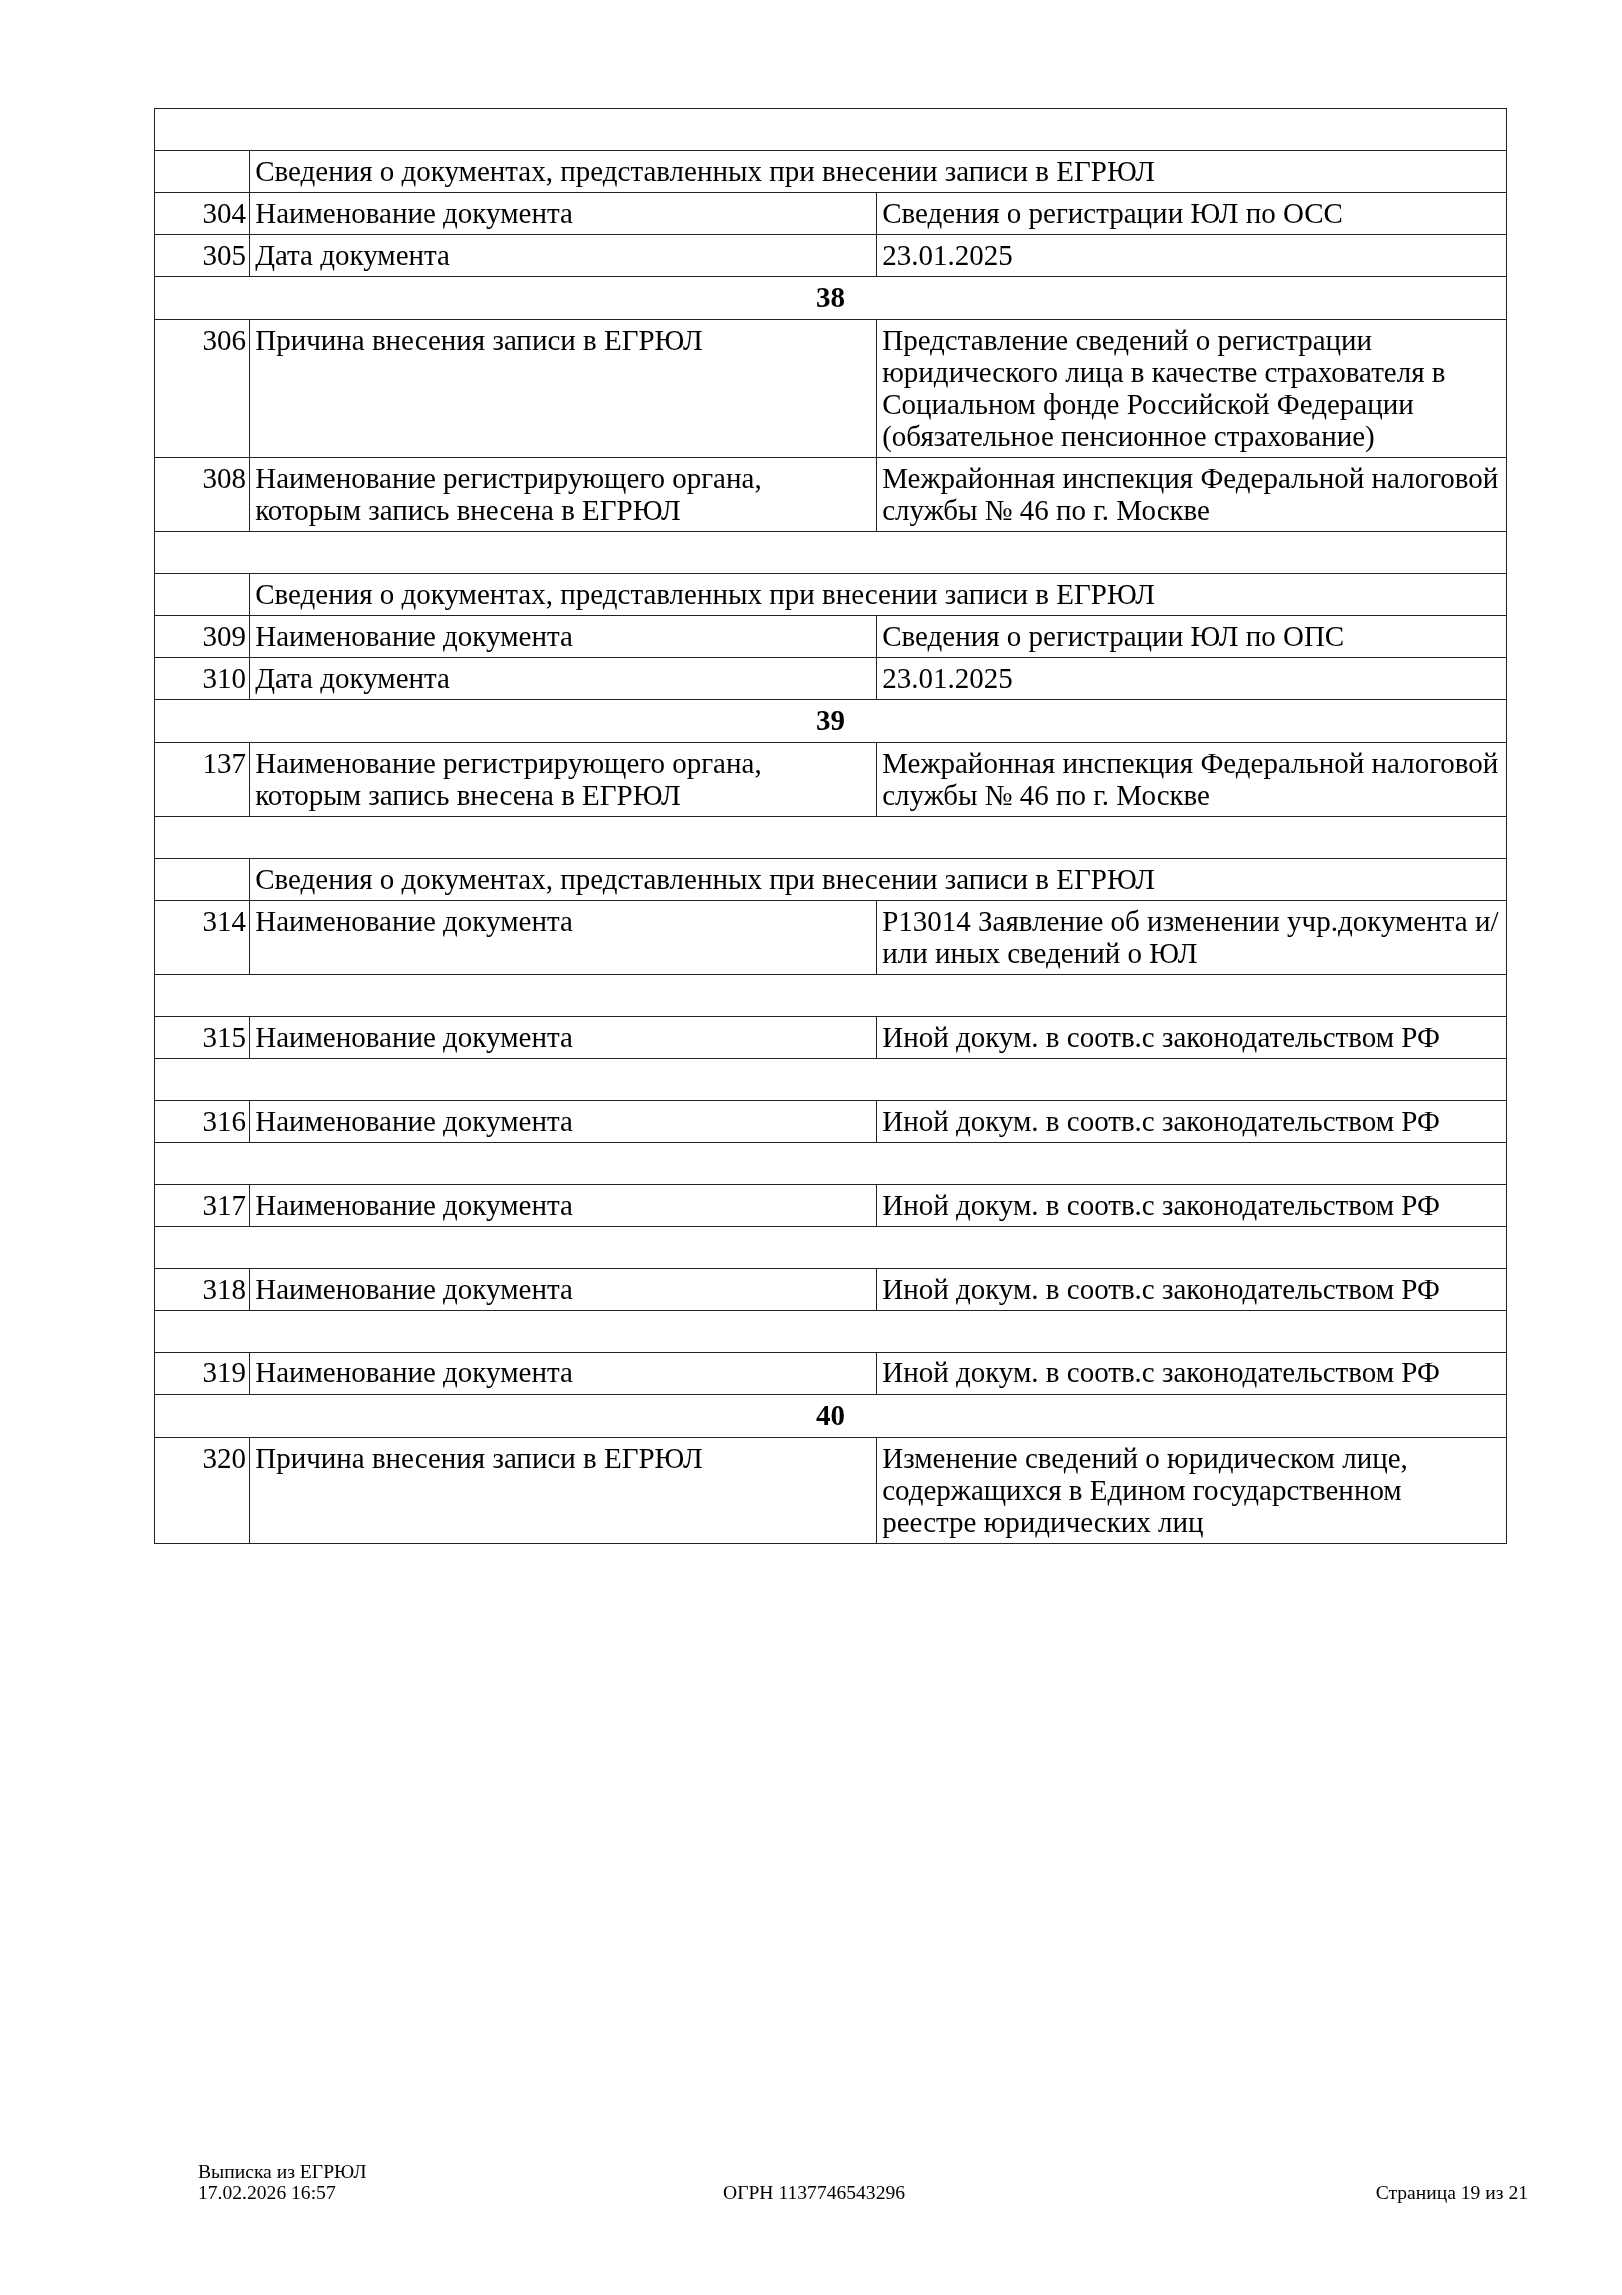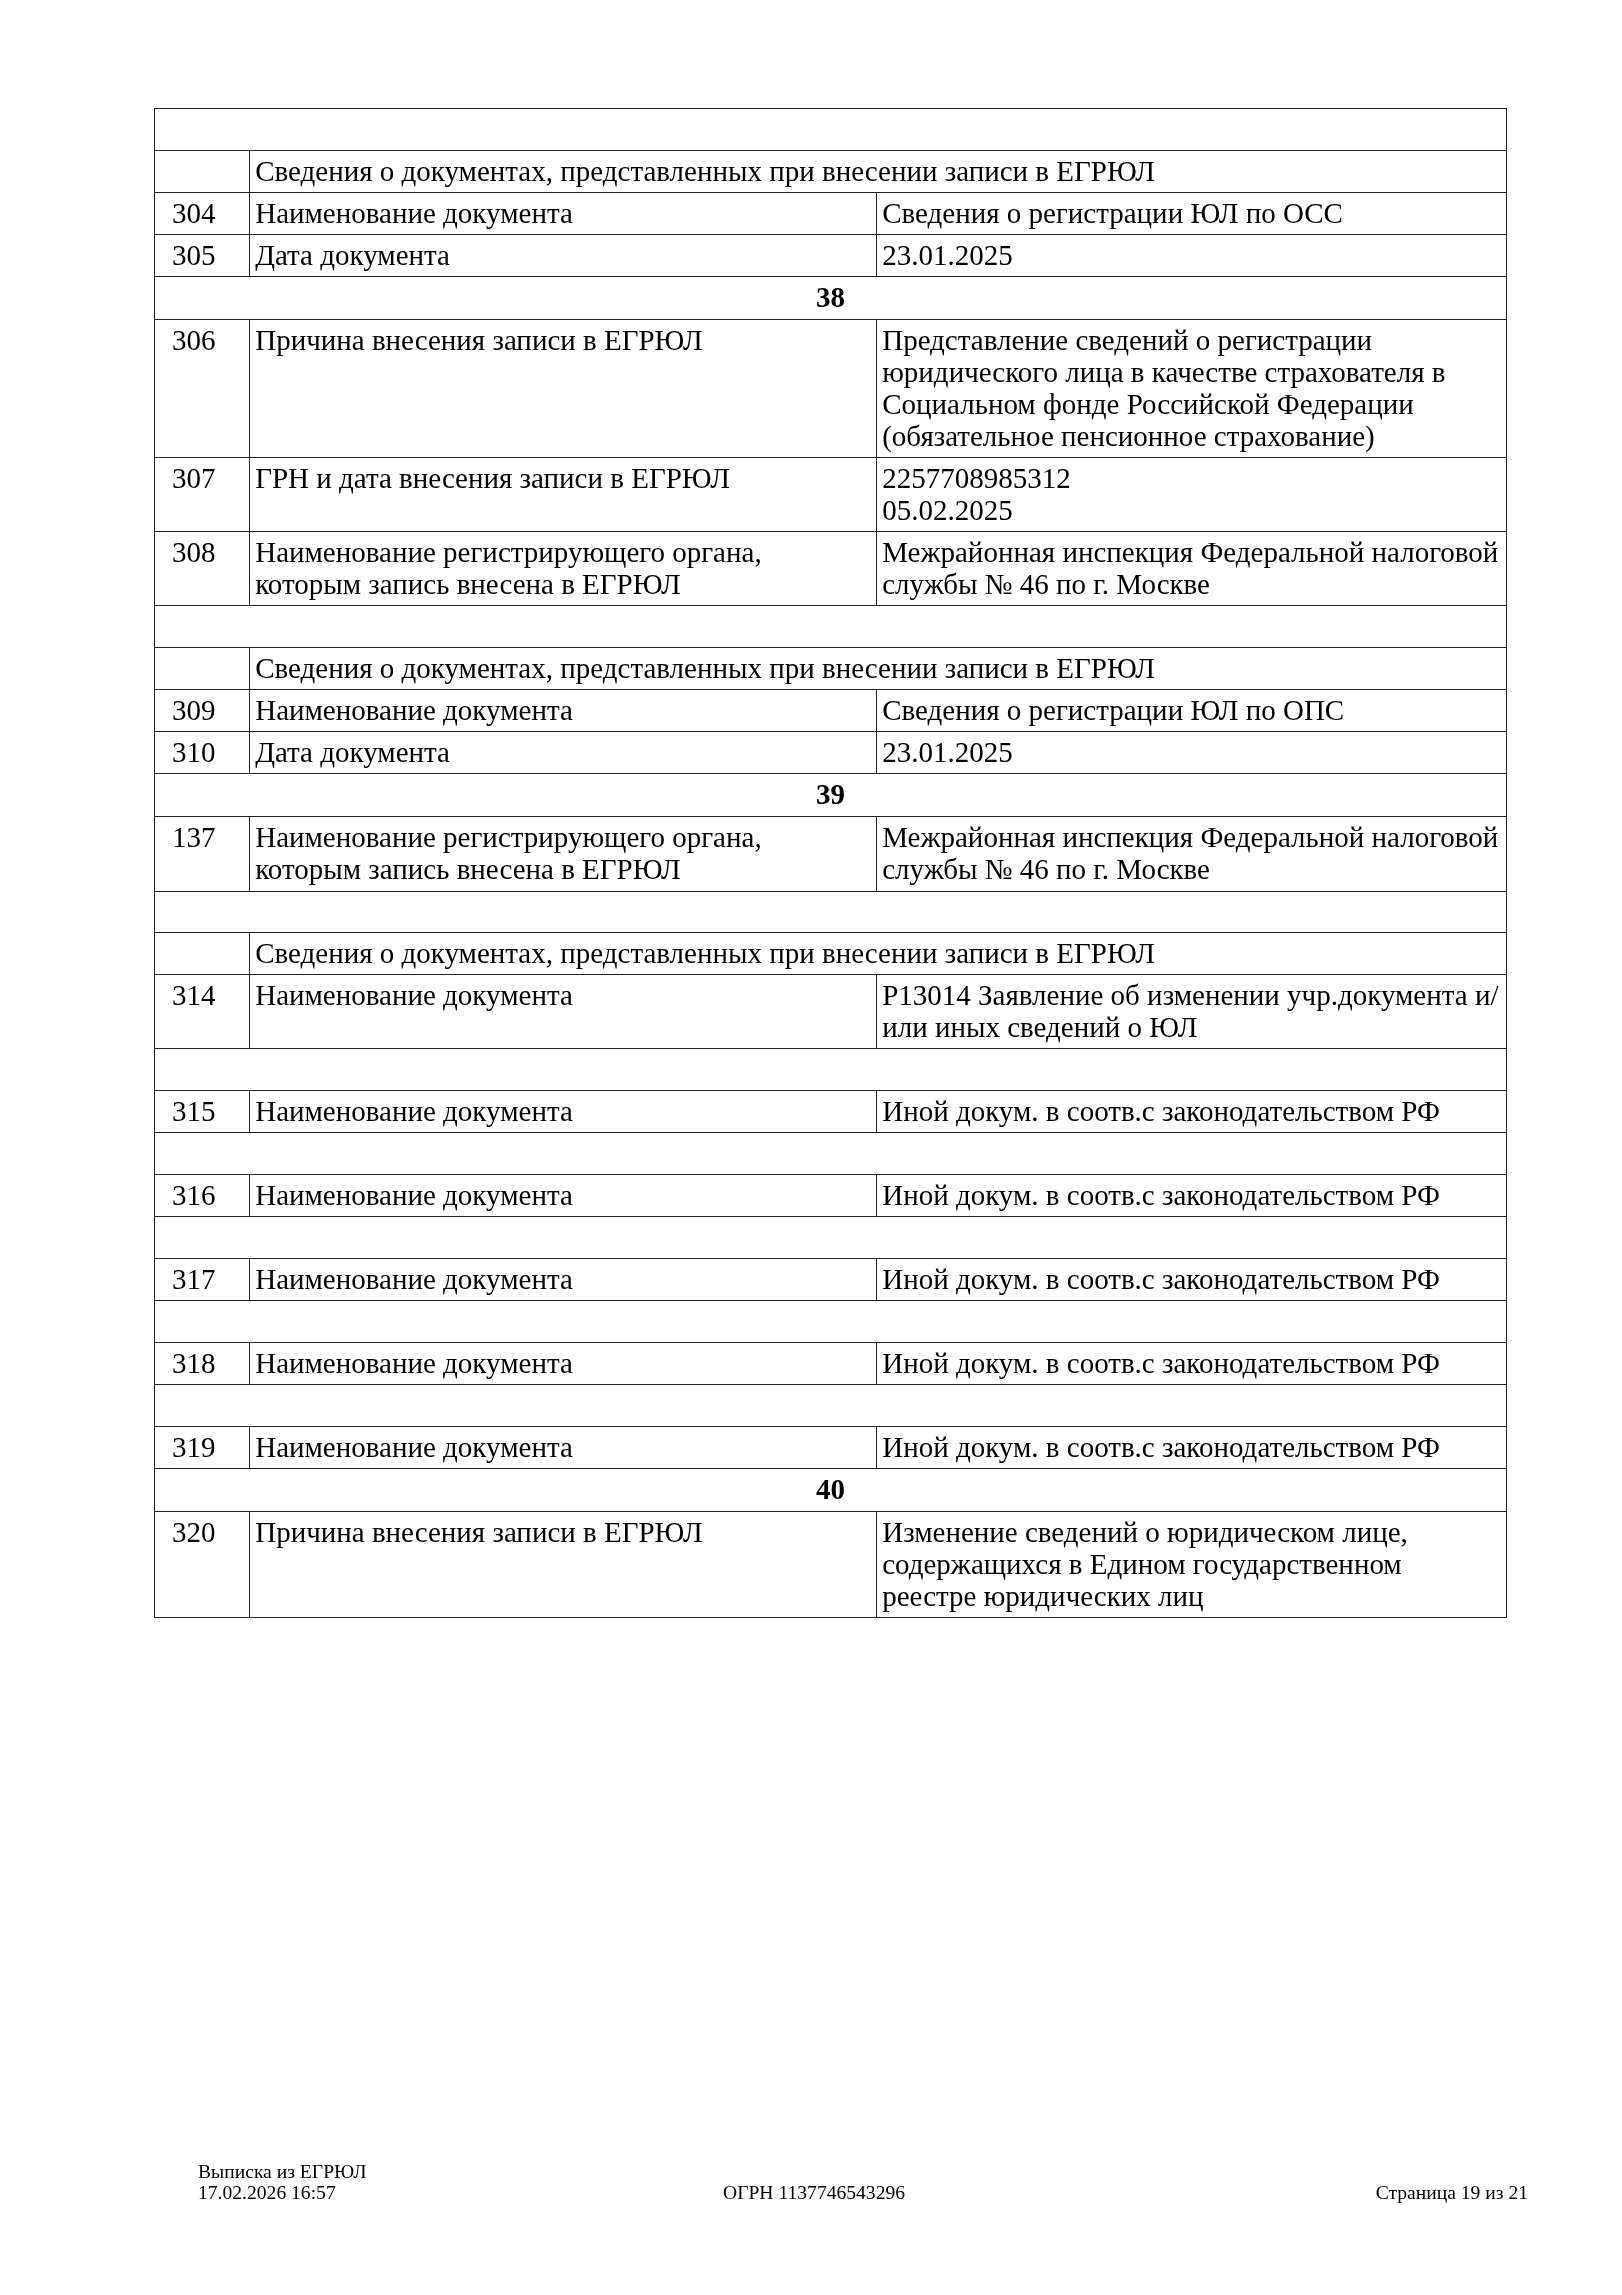--- a/index.html
+++ b/index.html
@@ -24,23 +24,23 @@
     font-size: 29px;
     line-height: 32px;
   }
   .page-table td {
     border: 1.3px solid #222;
     vertical-align: top;
     padding: 3.9px 5.2px 5.2px 5.2px;
     overflow: hidden;
   }
   .page-table td.num {
-    text-align: center;
+    text-align: right;
     padding-left: 1.3px;
-    padding-right: 18px;
+    padding-right: 3px;
   }
   .page-table td.sep {
     height: 33px;
     padding: 3.9px 5.2px;
   }
   .page-table td.group {
     text-align: center;
     font-weight: bold;
     height: 33px;
     margin-left: 21px;
@@ -94,28 +94,20 @@
         </td>
       </tr>
       <tr>
         <td colspan="3" class="group">38</td>
       </tr>
       <tr>
         <td class="num">306</td>
         <td>Причина внесения записи в ЕГРЮЛ</td>
         <td class="val">
           <span class="line">Представление сведений о регистрации юридического лица в качестве страхователя в Социальном фонде Российской Федерации (обязательное пенсионное страхование)</span>
-        </td>
-      </tr>
-      <tr>
-        <td class="num">307</td>
-        <td>ГРН и дата внесения записи в ЕГРЮЛ</td>
-        <td class="val">
-          <span class="line">2257708985312</span>
-          <span class="line">05.02.2025</span>
         </td>
       </tr>
       <tr>
         <td class="num">308</td>
         <td>Наименование регистрирующего органа, которым запись внесена в ЕГРЮЛ</td>
         <td class="val">
           <span class="line">Межрайонная инспекция Федеральной налоговой службы № 46 по г. Москве</span>
         </td>
       </tr>
       <tr>

